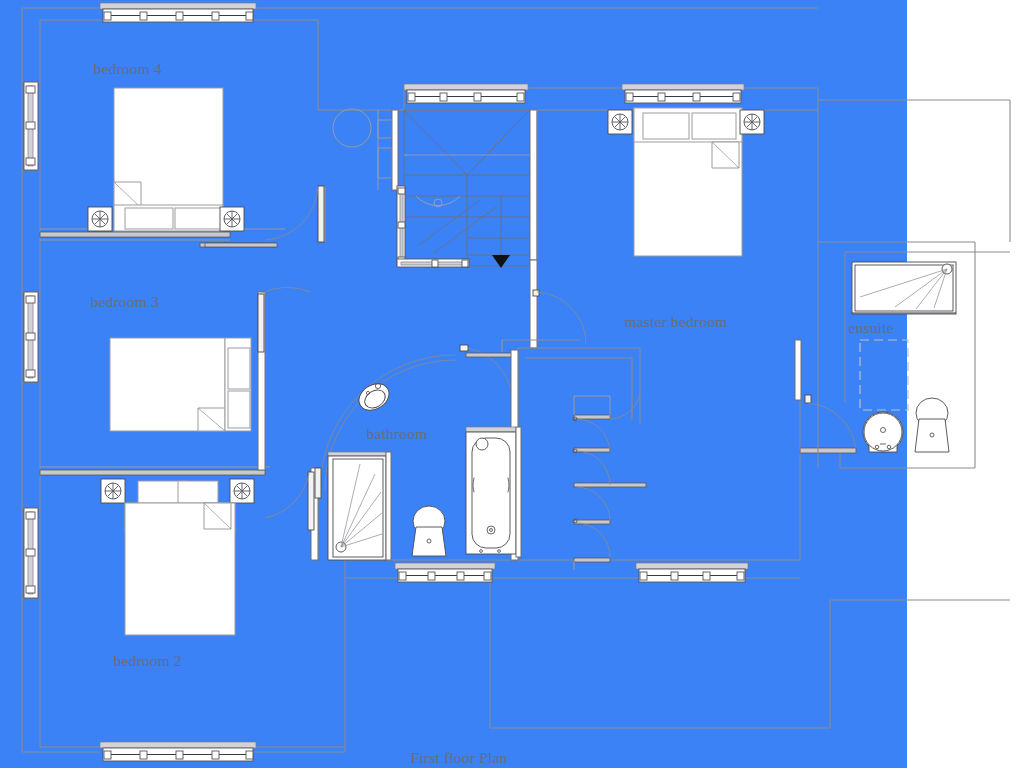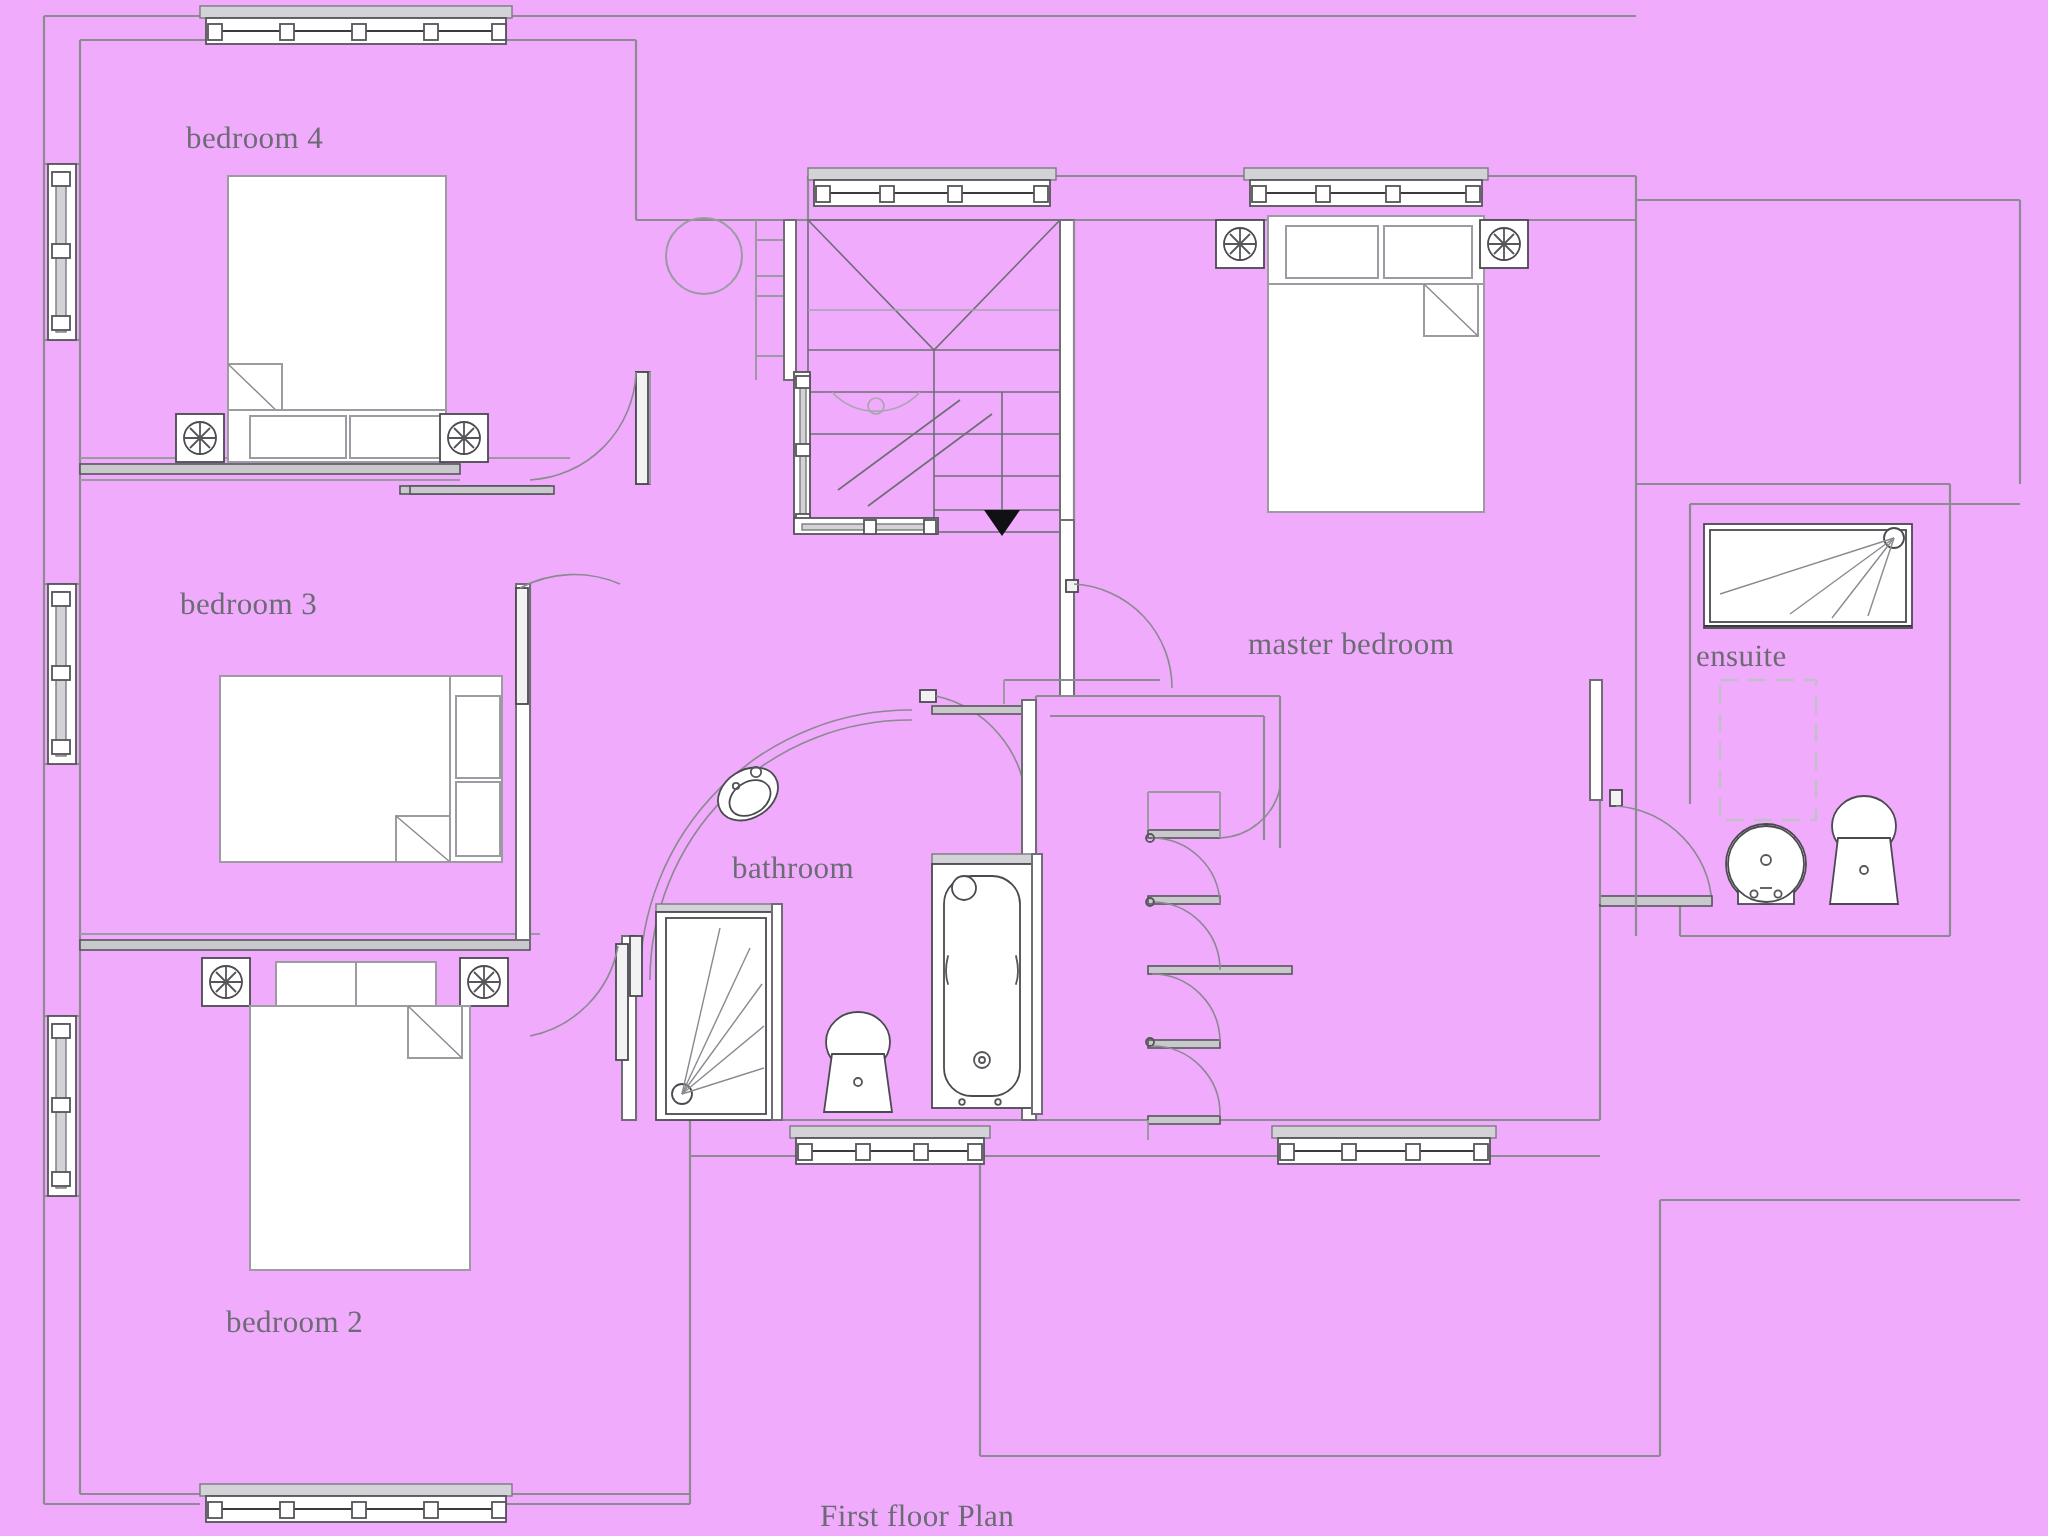--- a/index.html
+++ b/index.html
@@ -8,23 +8,23 @@
     background: #ffffff;
   }
   body {
     width: 1024px;
     height: 768px;
     font-family: "Liberation Serif", serif;
     overflow: hidden;
   }
   #plan-root {
     position: relative;
-    width: 1024px;
+    width: 907px;
     height: 768px;
-    background: #f0abfc;
+    background: #3b82f6;
   }
   svg.floorplan {
     display: block;
     width: 1024px;
     height: 768px;
   }
   .room-label {
     font-family: "Liberation Serif", serif;
     font-size: 15.5px;
     fill: #6b6b73;

